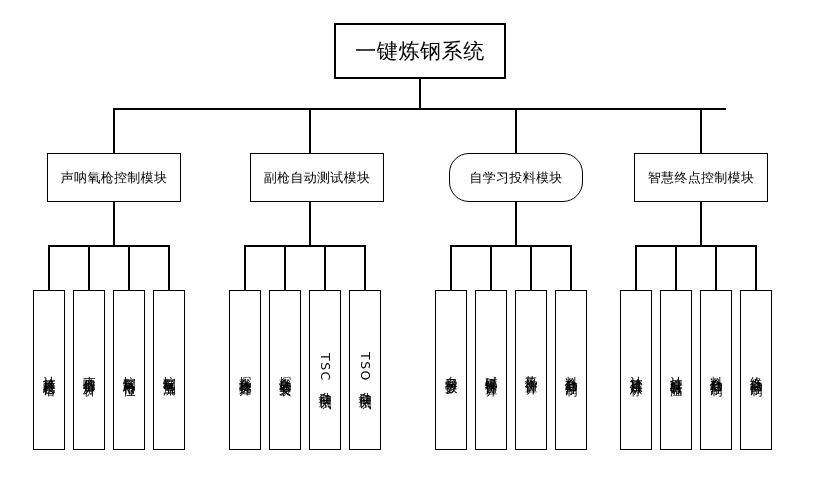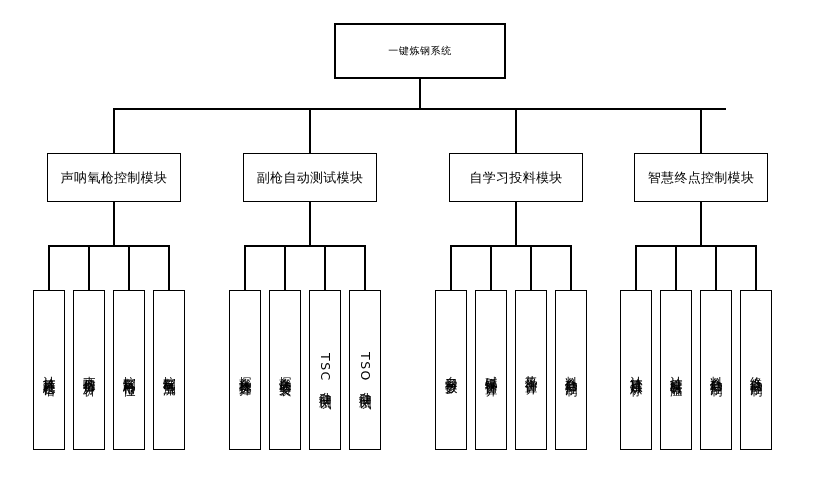--- a/index.html
+++ b/index.html
@@ -32,34 +32,34 @@
     color: #000000;
     z-index: 3;
   }
 
   .node-root {
     left: 334px;
     top: 23px;
     width: 172px;
     height: 56px;
     border-width: 2.2px;
-    font-size: 10px;
+    font-size: 21px;
     letter-spacing: 0.6px;
   }
 
   .node-module {
     top: 153px;
     width: 134px;
     height: 49px;
     font-size: 13px;
     letter-spacing: 0.3px;
   }
   .mod-0 { left: 47px; }
-  .mod-1 { left: 243px; }
-  .mod-2 { left: 449px; }
+  .mod-1 { left: 250px; }
+  .mod-2 { left: 449px; border-radius: 20px; }
   .mod-3 { left: 634px; text-align: center; }
 
   .node-leaf {
     top: 290px;
     width: 32px;
     height: 160px;
     border-width: 1.3px;
     font-size: 12.5px;
   }
   .node-leaf .vtext {

